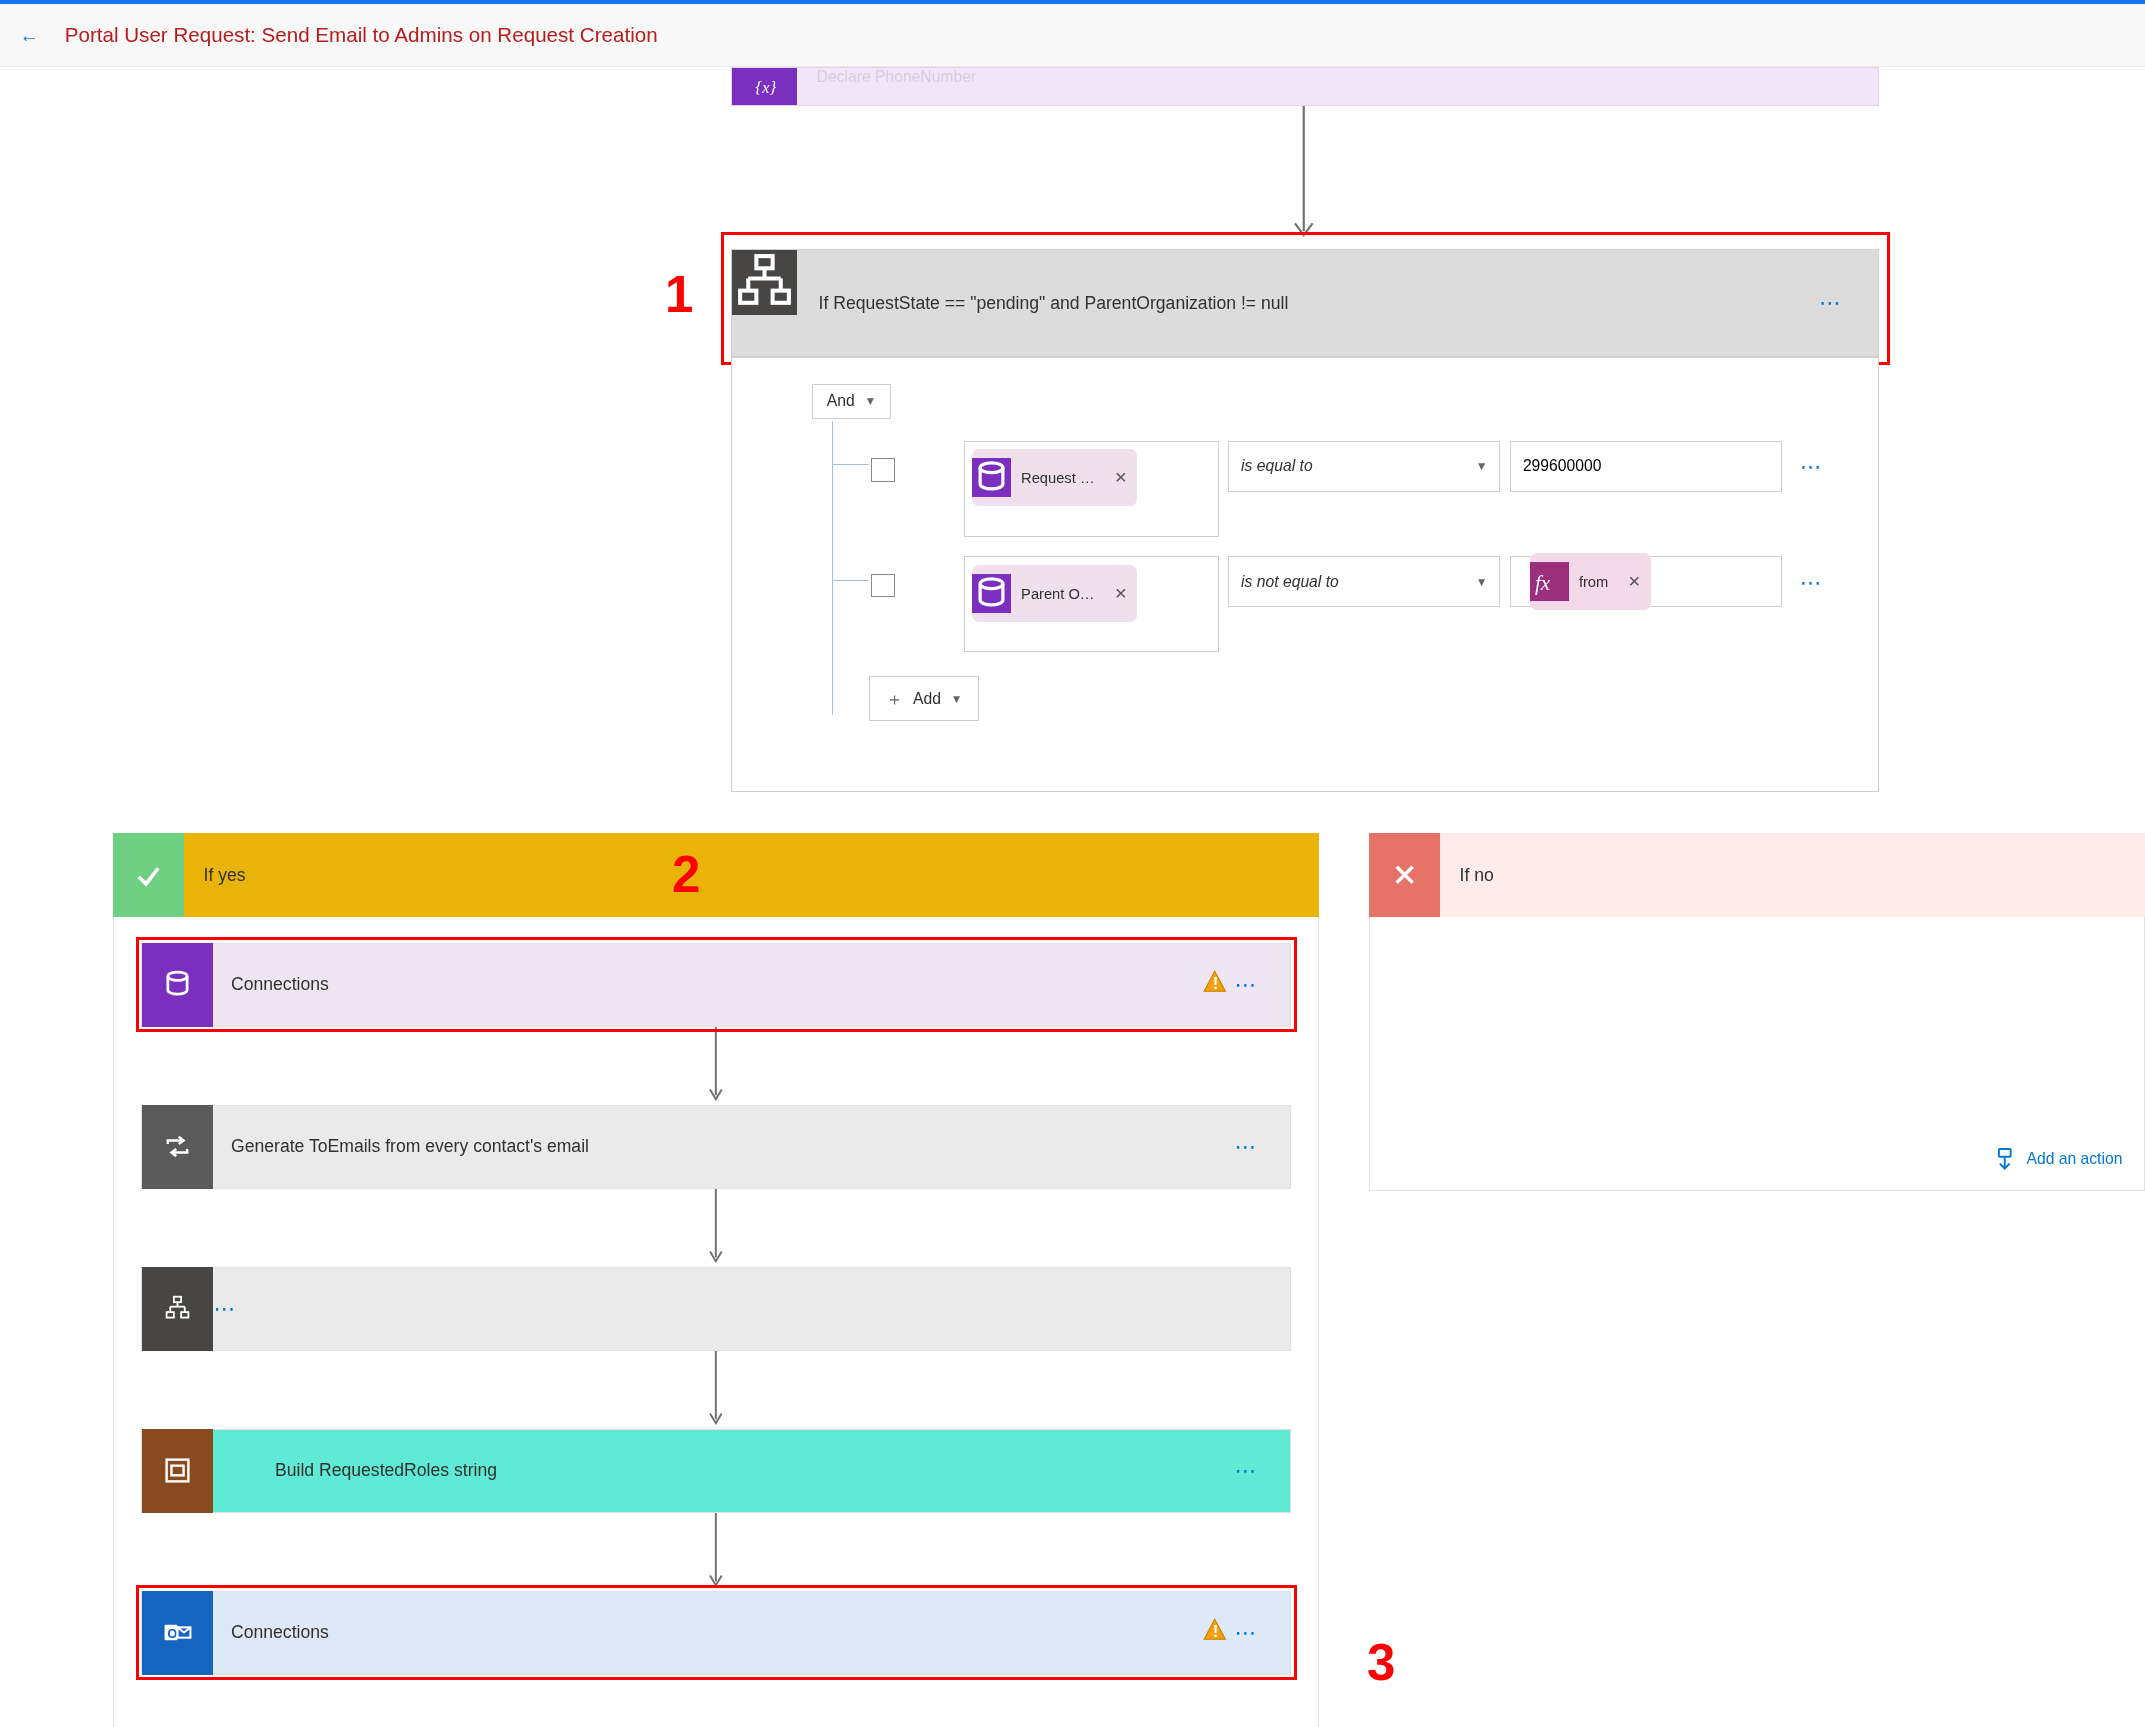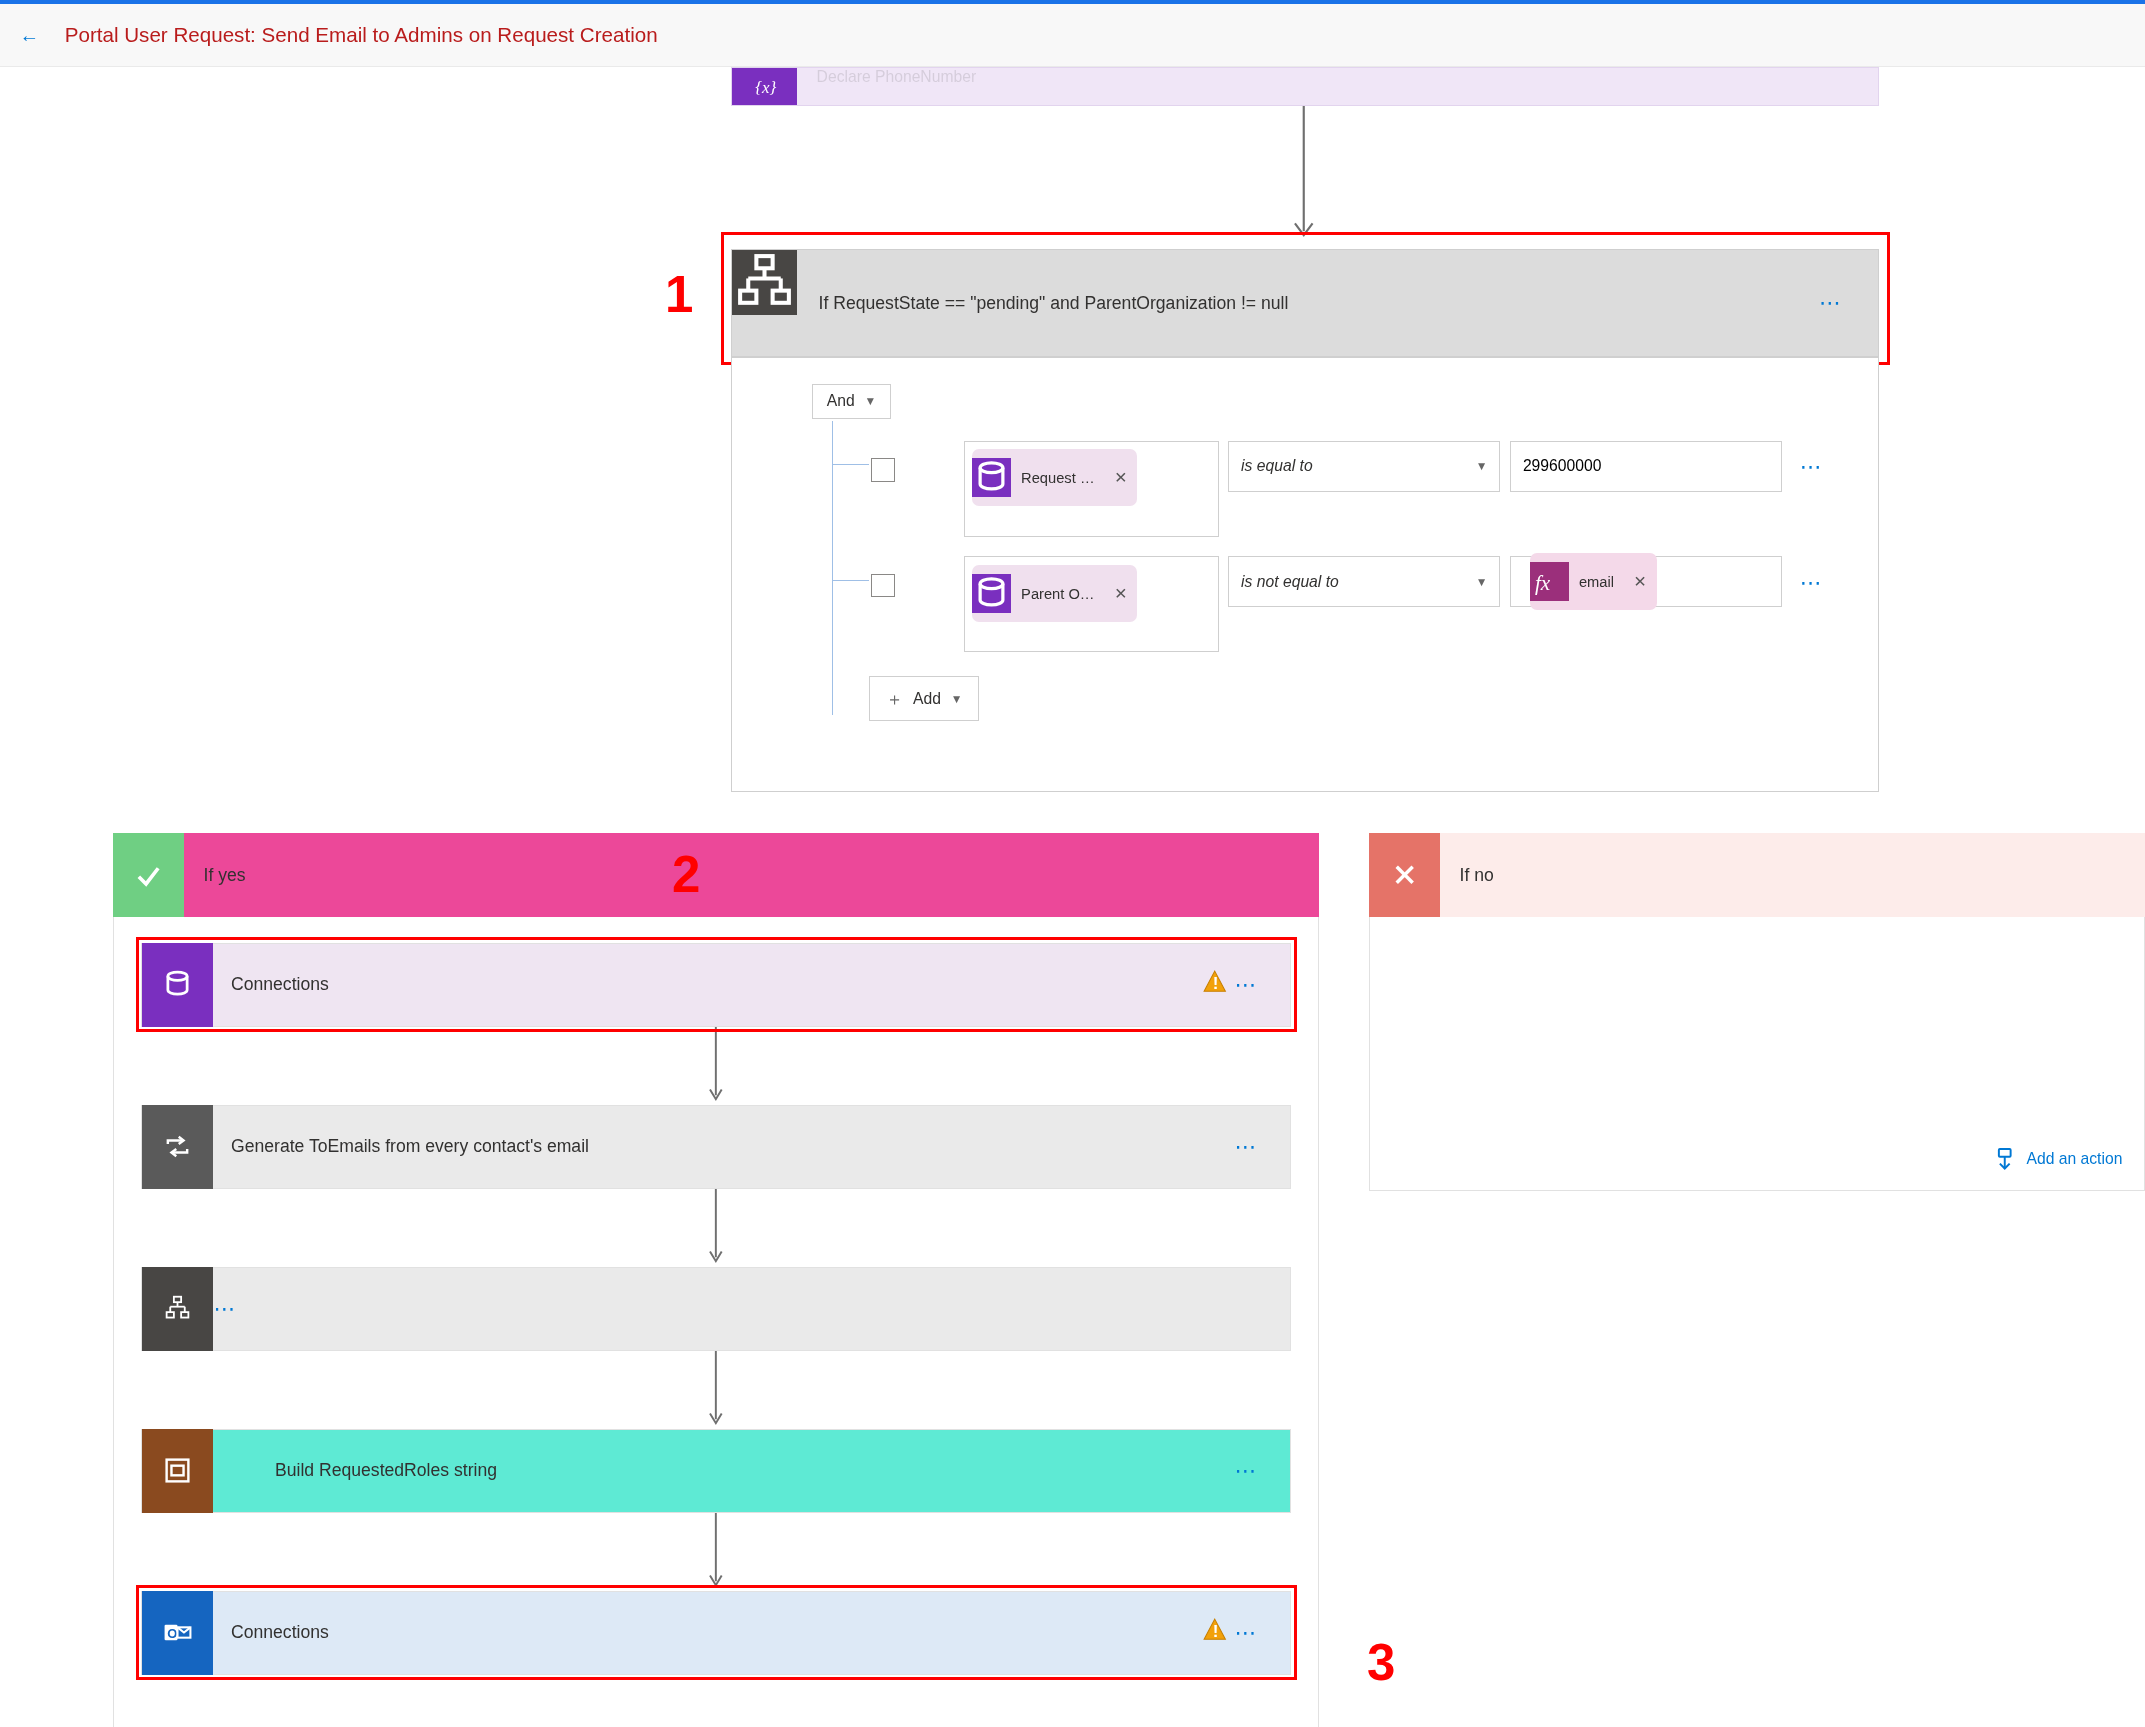--- a/index.html
+++ b/index.html
@@ -75,21 +75,21 @@
   .row-more { margin-left:17.6px; margin-top:13.7px; color:#0078d4; font-size:21.6px; letter-spacing:2px; cursor:pointer; }
   .add-pill { display:inline-flex; align-items:center; gap:9.8px; border:1px solid #cfcfcf; padding:9.8px 15.7px; font-size:15.7px; cursor:pointer; margin-left:57px; margin-top:3.9px;}
   .add-pill .plus { font-size:17.6px; color:#666; }
   .add-pill .chev { font-size:11.8px; color:#666; }
 
   
   .yes-branch { position:absolute; left:113px; top:766px; width:1206px; }
   .no-branch { position:absolute; left:1369px; top:766px; width:776px; }
   .branch-head { height:84px; display:flex; align-items:center; }
   .branch-head .ico { width:71px; height:84px; display:flex;align-items:center;justify-content:center;}
-  .branch-head.yes { background:#ec4899; }
+  .branch-head.yes { background:#eab308; }
   .branch-head.yes .ico { background:#6fcf83; }
   .branch-head.no  { background:#fdecea; }
   .branch-head.no  .ico { background:#e57368; }
   .branch-head .b-lbl { padding:0 19.6px; font-size:17.6px; color:#323130; }
   .branch-body { border:1px solid #e1e1e1; border-top:none; background:#fff; padding:25.5px 27.4px 55px 27.4px; position:relative;}
   .no-branch .branch-body { height:274px; }
   .step-card { display:flex; align-items:center; height:84px; border:1px solid #e1e1e1; position:relative;}
   .step-card .icon-box { width:71px; height:84px; display:flex;align-items:center;justify-content:center;}
   .step-card .s-lbl { flex:1; padding:0 17.6px; font-size:17.6px; }
   .step-card .warn { width:33px; font-size:19.6px; }
@@ -217,21 +217,21 @@
           <span class="op-lbl">is not equal to</span>
           <span class="chev">▼</span>
         </div>
         <div class="val-box" style="padding:19px;">
           <span class="tokenchip fx">
             <span class="tico">
               <svg viewBox="0 0 24 24" style="font-size:14px">
                   <text x="3" y="17" font-size="13" fill="#fff" font-style="italic" font-family="serif">fx</text>
                 </svg>
             </span>
-            <span class="t-lbl">email</span>
+            <span class="t-lbl">from</span>
             <span class="t-x">✕</span>
           </span>
         </div>
         <div class="row-more">⋯</div>
       </div>
 
       
       <div class="add-pill">
         <span class="plus">＋</span>
         <span>Add</span>

